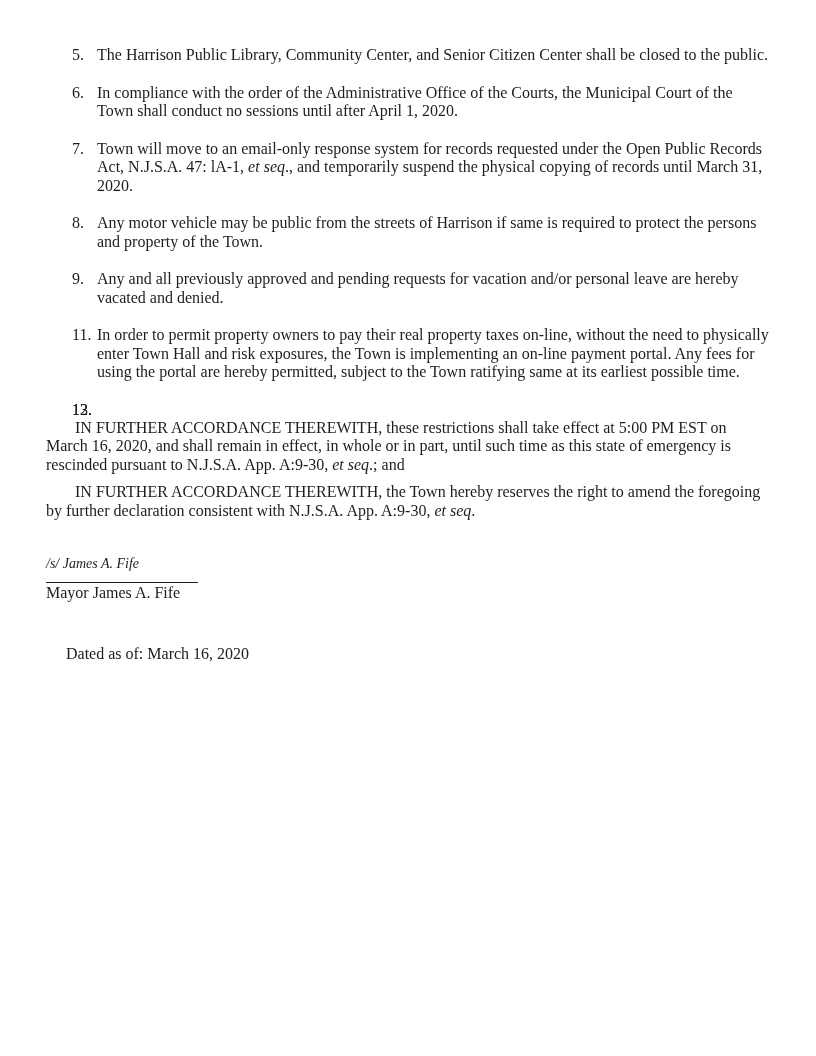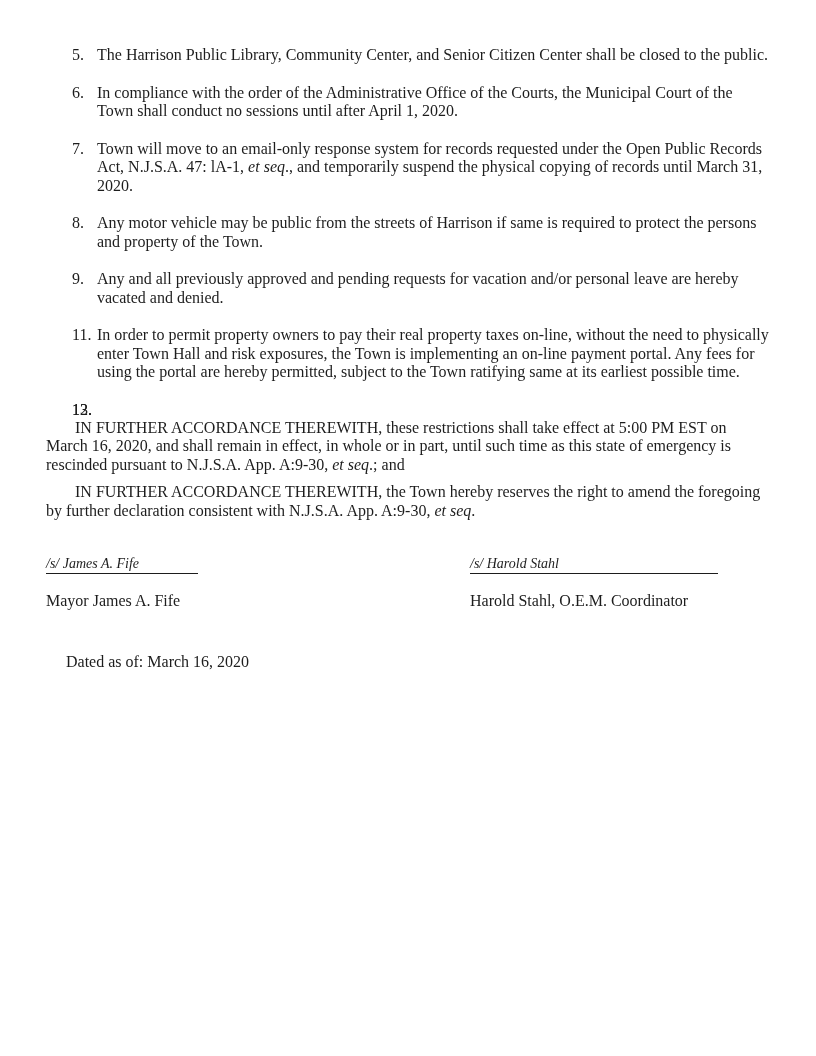--- a/index.html
+++ b/index.html
@@ -44,25 +44,25 @@
     margin-top: 34px;
   }
   .sig-col-left  { width: 424px; flex: 0 0 424px; }
   .sig-col-right { flex: 1; }
   .sig-line {
     display: inline-block;
     font-style: italic;
     font-size: 14px;
     line-height: 16px;
     border-bottom: 1.5px solid #1d1d1d;
-    padding-bottom: 1px;
+    padding-bottom: 10px;
   }
   .sig-col-left  .sig-line { min-width: 152px; }
   .sig-col-right .sig-line { min-width: 248px; }
-  .sig-name { margin-top: 18px; }
+  .sig-name { margin-top: 1px; }
   
   .dated { margin-top: 42px; margin-left: 20px; }
 </style>
 </head>
 <body>
 
 <div class="page" style="background: rgb(255, 255, 255); color: rgb(29, 29, 29);">
 
   <div class="numbered-list">
       <div class="list-item"><span class="num">5.</span><span class="txt"><span>The Harrison Public Library, Community Center, and Senior Citizen Center shall be closed to the public.</span></span></div>
@@ -78,21 +78,17 @@
   <div class="closing">
       <p class="para p0"><span>IN FURTHER ACCORDANCE THEREWITH, these restrictions shall take effect at 5:00 PM EST on March 16, 2020, and shall remain in effect, in whole or in part, until such time as this state of emergency is rescinded pursuant to N.J.S.A. App. A:9-30, </span><em>et seq</em><span>.; and</span></p>
       <p class="para p1"><span>IN FURTHER ACCORDANCE THEREWITH, the Town hereby reserves the right to amend the foregoing by further declaration consistent with N.J.S.A. App. A:9-30, </span><em>et seq</em><span>.</span></p>
     </div>
 
   <div class="sig-row">
     <div class="sig-col-left">
       <div class="sig-line">/s/ James A. Fife</div>
       <div class="sig-name">Mayor James A. Fife</div>
     </div>
-    <div class="sig-col-right">
-      <div class="sig-line">/s/ Harold Stahl</div>
-      <div class="sig-name">Harold Stahl, O.E.M. Coordinator</div>
-    </div>
   </div>
 
   <div class="dated">Dated as of: March 16, 2020</div>
 
 </div>
 
 </body></html>

